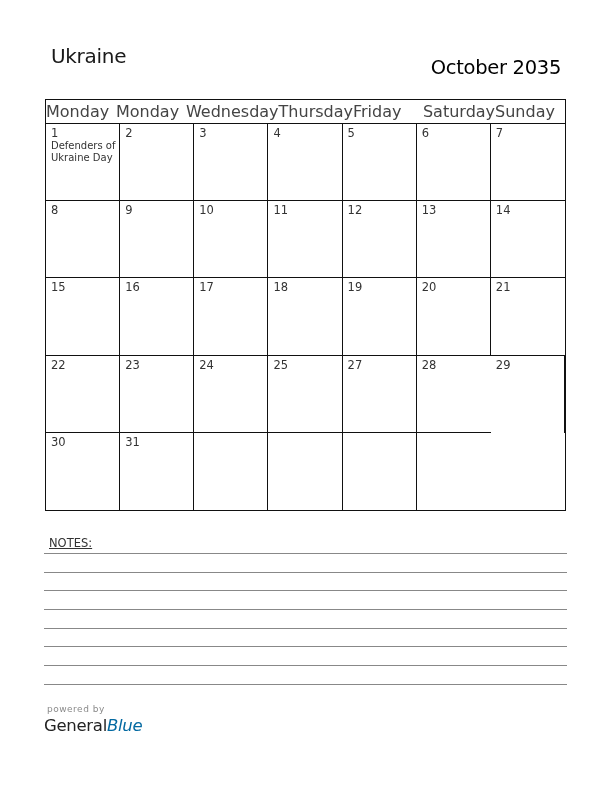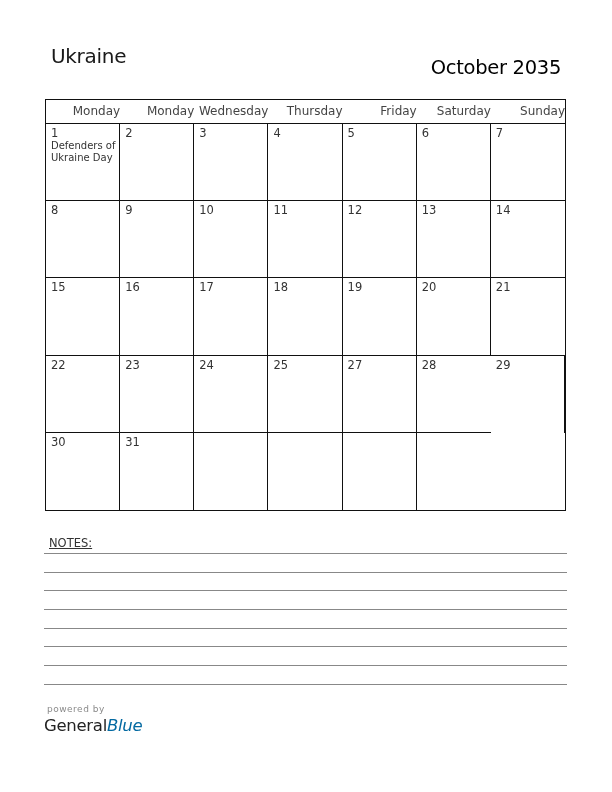--- a/index.html
+++ b/index.html
@@ -18,21 +18,21 @@
   .calendar {
     position: absolute; left: 45px; top: 99px;
     width: 521px; height: 412px;
     border: 1.3px solid #111; box-sizing: border-box;
   }
   .header-row {
     position: absolute; left: 0; top: 0; width: 100%; height: 24px;
     border-bottom: 1.3px solid #111; box-sizing: border-box; display: flex;
   }
   .header-cell {
-    flex: 1; text-align: right; font-size: 12px; line-height: 23px; color: #444;
+    flex: 1; text-align: left; font-size: 16px; line-height: 23px; color: #444;
   }
   .weeks {
     position: absolute; left: 0; top: 24px; width: 100%; height: calc(100% - 24px);
     display: grid; grid-template-columns: repeat(7, 1fr); grid-template-rows: repeat(5, 1fr);
   }
   .day {
     border-right: 1.3px solid #111; border-bottom: 1.3px solid #111;
     box-sizing: border-box; padding: 2px 0 0 5px; position: relative;
   }
   .day.col-6 { border-right: none; }

